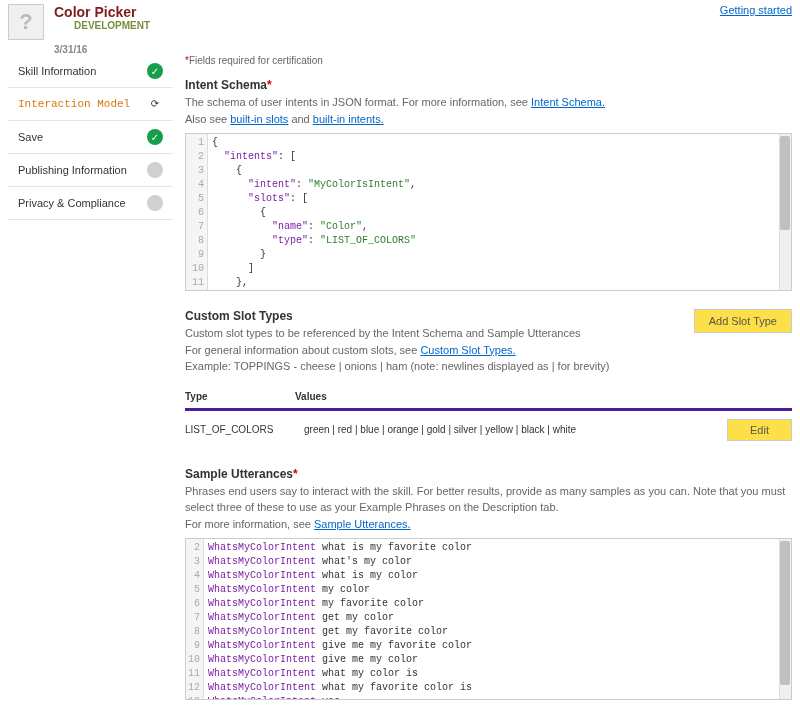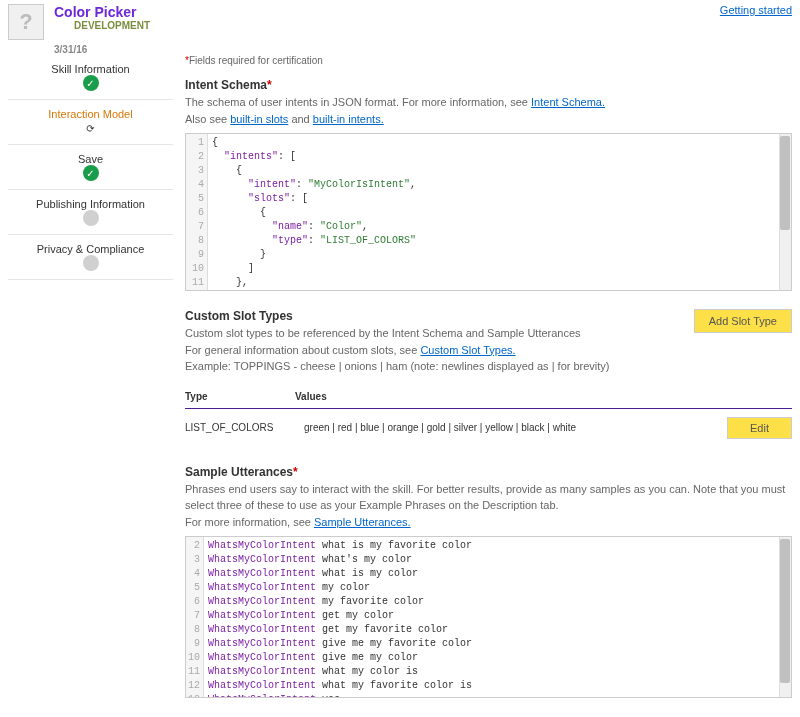--- a/index.html
+++ b/index.html
@@ -1,27 +1,27 @@
 <!DOCTYPE html>
 <html><head>
 <meta charset="utf-8">
 <style>
 * { box-sizing: border-box; margin: 0; padding: 0; }
 body { font-family: Arial, sans-serif; font-size: 11px; color: #333; background: #fff; width: 800px; }
 .header { display: flex; padding: 4px 8px 0 8px; }
 .thumb { width: 36px; height: 36px; background: #f0f0f0; border: 1px solid #ccc; display: flex; align-items: center; justify-content: center; color: #bbb; font-size: 22px; font-weight: bold; }
 .header-info { margin-left: 10px; flex: 1; }
-.app-title { font-size: 14px; font-weight: bold; color: #6d28d9; }
+.app-title { font-size: 14px; font-weight: bold; color: #7f1d1d; }
 .dev-badge { font-size: 10px; color: #7a8d3f; font-weight: bold; padding-left: 20px; }
 .date { font-size: 10px; color: #888; margin-top: 13px; font-weight: bold; }
 .get-started { color: #0066cc; text-decoration: underline; font-size: 11px; cursor: pointer; }
 .layout { display: flex; padding: 0 8px; }
 .sidebar { width: 165px; flex-shrink: 0; }
-.nav-item { display: flex; align-items: center; justify-content: space-between; padding: 8px 10px; border-bottom: 1px solid #e5e5e5; cursor: pointer; font-size: 11px; flex-direction: column; }
-.nav-item.active { color: #d97706; }
+.nav-item { display: flex; align-items: center; justify-content: space-between; padding: 8px 10px; border-bottom: 1px solid #e5e5e5; cursor: pointer; font-size: 11px; }
+.nav-item.active { color: #d97706; font-family: Liberation Mono, monospace; }
 .status-icon { width: 16px; height: 16px; border-radius: 50%; display: flex; align-items: center; justify-content: center; font-size: 10px; color: #fff; }
 .status-green { background: #1a9d4a; }
 .status-gray { background: #d0d0d0; }
 .status-loading { background: transparent; color: #333; }
 .main { flex: 1; padding-left: 12px; }
 .req-note { font-size: 10px; color: #666; margin-bottom: 12px; }
 .red { color: #c00; }
 .section { margin-bottom: 18px; }
 .sec-title { font-size: 12px; font-weight: bold; margin-bottom: 2px; }
 .sec-desc { font-size: 11px; color: #666; line-height: 1.5; }
@@ -30,21 +30,21 @@
 .code-gutter { position: absolute; left: 0; top: 0; bottom: 0; width: 22px; background: #f5f5f5; border-right: 1px solid #ddd; text-align: right; padding: 2px 3px 0 0; font-family: 'Courier New', monospace; font-size: 10px; color: #aaa; line-height: 14px; }
 .code-content { margin-left: 22px; padding: 2px 4px; font-family: 'Courier New', monospace; font-size: 10px; line-height: 14px; white-space: pre; overflow: hidden; }
 .code-content .key { color: #7b1fa2; }
 .code-content .str { color: #2e7d32; }
 .scrollbar { position: absolute; right: 0; top: 0; bottom: 0; width: 12px; background: #f0f0f0; border-left: 1px solid #ddd; }
 .scroll-thumb { position: absolute; right: 1px; top: 2px; width: 10px; height: 60%; background: #c0c0c0; border-radius: 2px; }
 .slot-header { display: flex; justify-content: space-between; align-items: flex-start; }
 .btn { background: #fde047; border: 1px solid #ccc; padding: 5px 14px; font-size: 11px; cursor: pointer; color:#555; }
 .btn-primary { background: linear-gradient(#ffd566,#f0b429); border: 1px solid #c08a1e; color: #333; }
 .slot-table { margin-top: 10px; }
-.slot-th { display: flex; border-bottom: 1px solid #4c1d95; padding: 6px 0; font-size: 10px; color: #333; font-weight: bold; }
+.slot-th { display: flex; border-bottom: 3px solid #4c1d95; padding: 6px 0; font-size: 10px; color: #333; font-weight: bold; }
 .slot-row { display: flex; align-items: center; padding: 8px 0; font-size: 10px; gap: 9px; }
 .col-type { width: 110px; }
 .col-values { flex: 1; }
 .col-action { width: 80px; text-align: right; }
 .utter-box { border: 1px solid #ccc; margin-top: 6px; position: relative; background: #fff; height: 162px; overflow: hidden; }
 .utter-box .code-gutter { width: 18px; }
 .utter-box .code-content { margin-left: 18px; }
 .utter-line { color: #7b1fa2; }
 .utter-line .txt { color: #333; }
 .form-footer { display: flex; align-items: center; padding: 10px 0 6px 0; }

